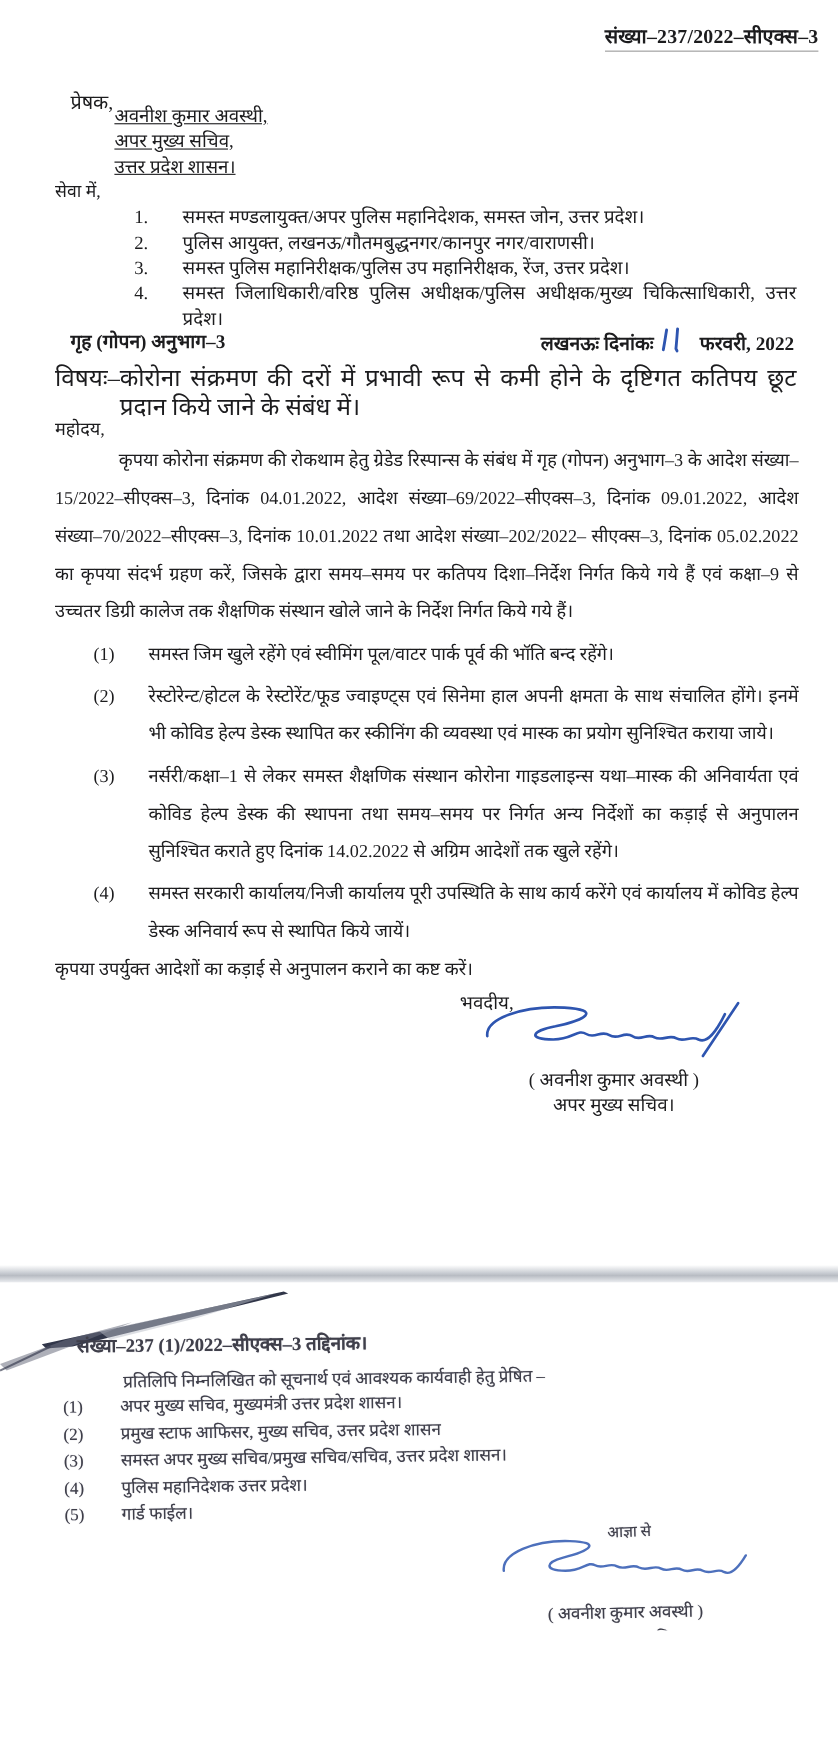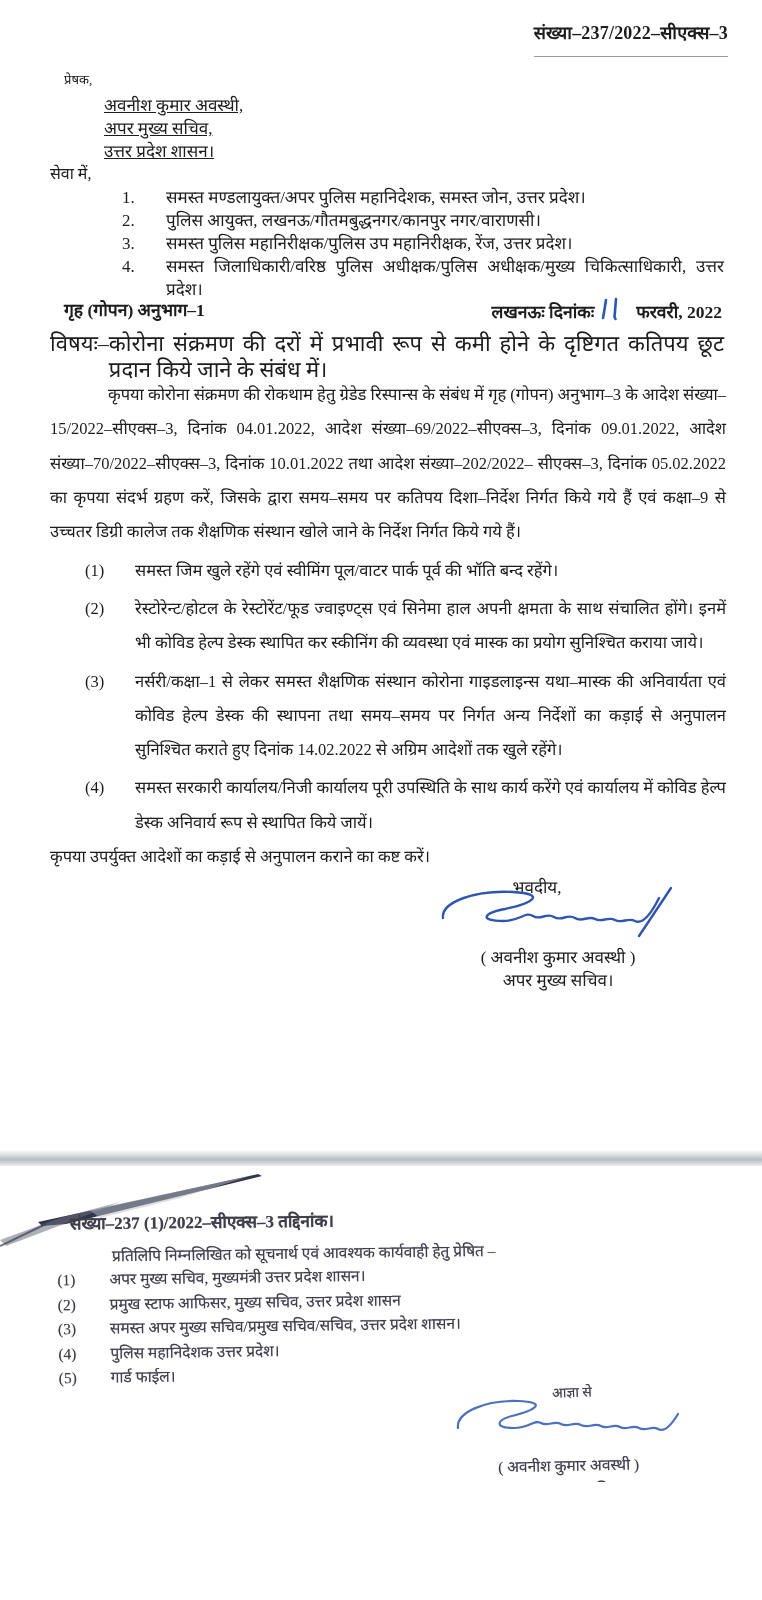--- a/index.html
+++ b/index.html
@@ -9,23 +9,23 @@
     color:#1c1c1e;overflow:hidden;
     -webkit-font-smoothing:antialiased;
   }
   .sheet{position:absolute;left:0;width:762px;background:#fff;}
   #page1{top:0;height:1150px;overflow:hidden;border-right:2px solid #e3e5e8;}
   .page-gap{position:absolute;top:1150px;left:0;width:762px;height:16px;
     background:linear-gradient(#ffffff 0%,#c9cdd3 45%,#b8bcc3 60%,#eceef1 100%);}
   #page2{top:1166px;height:316px;overflow:hidden;}
 
   
-  .ref1{position:absolute;top:20px;right:34px;font-size:18px;font-weight:bold;
-    border-bottom:1.5px solid #9a9a9a;padding-bottom:12px;letter-spacing:.2px;}
-  .sender-label{position:absolute;top:70px;left:64px;font-size:13px;}
+  .ref1{position:absolute;top:20px;right:18px;font-size:18px;font-weight:bold;
+    border-bottom:1.5px solid #9a9a9a;padding-bottom:2px;letter-spacing:.2px;}
+  .sender-label{position:absolute;top:80px;left:64px;font-size:18px;}
   .sender-lines{position:absolute;top:94px;left:104px;font-size:17px;line-height:23px;text-decoration:underline;}
   .to-label{position:absolute;top:162px;left:50px;font-size:16px;}
   .addr-list{position:absolute;top:186px;left:0;right:38px;font-size:17px;}
   .addr-item{display:flex;line-height:23px;}
   .addr-num{width:44px;flex:none;margin-left:122px;}
   .addr-text{flex:1;text-align:justify;}
   .section-row{position:absolute;top:297px;left:64px;right:40px;display:flex;
     justify-content:space-between;font-weight:bold;font-size:17.5px;}
   .date-part{white-space:nowrap;}
   .hand-date{display:inline-block;vertical-align:-3px;margin:0 10px 0 6px;}
@@ -37,21 +37,21 @@
   .salutation{line-height:24px;margin-bottom:2px;}
   .para1{text-indent:58px;text-align:justify;line-height:2.08;}
   .para2{text-align:justify;line-height:2.08;margin-top:2px;}
   .para2 .pnum-inline{display:inline-block;width:52px;}
   .points{margin-top:4px;margin-left:35px;}
   .point{display:flex;margin-top:4px;}
   .point .pnum{width:50px;flex:none;line-height:2.08;}
   .point .ptext{flex:1;text-align:justify;line-height:2.08;}
   .closing-line{margin-left:85px;line-height:2.05;margin-top:2px;font-family:Liberation Serif, serif;}
   .sig-block1{margin:4px 28px 0 auto;width:280px;text-align:center;}
-  .valediction{text-align:center;padding-right:42px;font-size:17px;line-height:20px;}
+  .valediction{text-align:left;padding-right:42px;font-size:17px;line-height:20px;}
   .sig-svg{display:block;margin:-14px auto 0 auto;}
   .sig-name{font-size:17px;line-height:24px;}
   .sig-title{font-size:17px;line-height:22px;}
 
   
   .p2-ink{color:#3f3f4a;text-shadow:0 0 .7px rgba(70,70,90,.55);}
   .fold-svg{position:absolute;top:0;left:0;}
   .ref2{position:absolute;top:44px;left:70px;font-size:17px;font-weight:bold;
     transform:rotate(-.6deg);}
   .copy-line{position:absolute;top:74px;left:112px;right:40px;font-size:15.5px;
@@ -94,35 +94,36 @@
       <span class="addr-num">3.</span>
       <span class="addr-text">समस्त पुलिस महानिरीक्षक/पुलिस उप महानिरीक्षक, रेंज, उत्तर प्रदेश।</span>
     </div>
     <div class="addr-item">
       <span class="addr-num">4.</span>
       <span class="addr-text">समस्त जिलाधिकारी/वरिष्ठ पुलिस अधीक्षक/पुलिस अधीक्षक/मुख्य चिकित्साधिकारी, उत्तर प्रदेश।</span>
     </div>
   </div>
 
   <div class="section-row">
-    <span>गृह (गोपन) अनुभाग–1</span>
+    <span>गृह (गोपन) अनुभाग–3</span>
     <span class="date-part">
       <span>लखनऊः दिनांकः</span><span class="hand-date"><svg width="26" height="24" viewBox="0 0 26 24">
             <path d="M6,3 C5,9 4,16 3,21" stroke="#2e55b0" stroke-width="2.6" fill="none" stroke-linecap="round"></path>
             <path d="M16,2 C15.5,8 15,15 14.5,20 L15.5,22" stroke="#2e55b0" stroke-width="2.6" fill="none" stroke-linecap="round"></path>
           </svg></span><span>फरवरी, 2022</span>
     </span>
   </div>
 
   <div class="subject">
     <span class="subject-label">विषयः–</span>
     <span>कोरोना संक्रमण की दरों में प्रभावी रूप से कमी होने के दृष्टिगत कतिपय छूट प्रदान किये जाने के संबंध में।</span>
   </div>
 
   <div class="body-col">
+    <p class="salutation">महोदय,</p>
     <p class="para1">कृपया कोरोना संक्रमण की रोकथाम हेतु ग्रेडेड रिस्पान्स के संबंध में गृह (गोपन) अनुभाग–3 के आदेश संख्या–15/2022–सीएक्स–3, दिनांक 04.01.2022, आदेश संख्या–69/2022–सीएक्स–3, दिनांक 09.01.2022, आदेश संख्या–70/2022–सीएक्स–3, दिनांक 10.01.2022 तथा आदेश संख्या–202/2022– सीएक्स–3, दिनांक 05.02.2022 का कृपया संदर्भ ग्रहण करें, जिसके द्वारा समय–समय पर कतिपय दिशा–निर्देश निर्गत किये गये हैं एवं कक्षा–9 से उच्चतर डिग्री कालेज तक शैक्षणिक संस्थान खोले जाने के निर्देश निर्गत किये गये हैं।</p>
 
     <div class="points">
       <div class="point">
         <span class="pnum">(1)</span>
         <span class="ptext">समस्त जिम खुले रहेंगे एवं स्वीमिंग पूल/वाटर पार्क पूर्व की भॉति बन्द रहेंगे।</span>
       </div>
       <div class="point">
         <span class="pnum">(2)</span>
         <span class="ptext">रेस्टोरेन्ट/होटल के रेस्टोरेंट/फूड ज्वाइण्ट्स एवं सिनेमा हाल अपनी क्षमता के साथ संचालित होंगे। इनमें भी कोविड हेल्प डेस्क स्थापित कर स्कीनिंग की व्यवस्था एवं मास्क का प्रयोग सुनिश्चित कराया जाये।</span>

